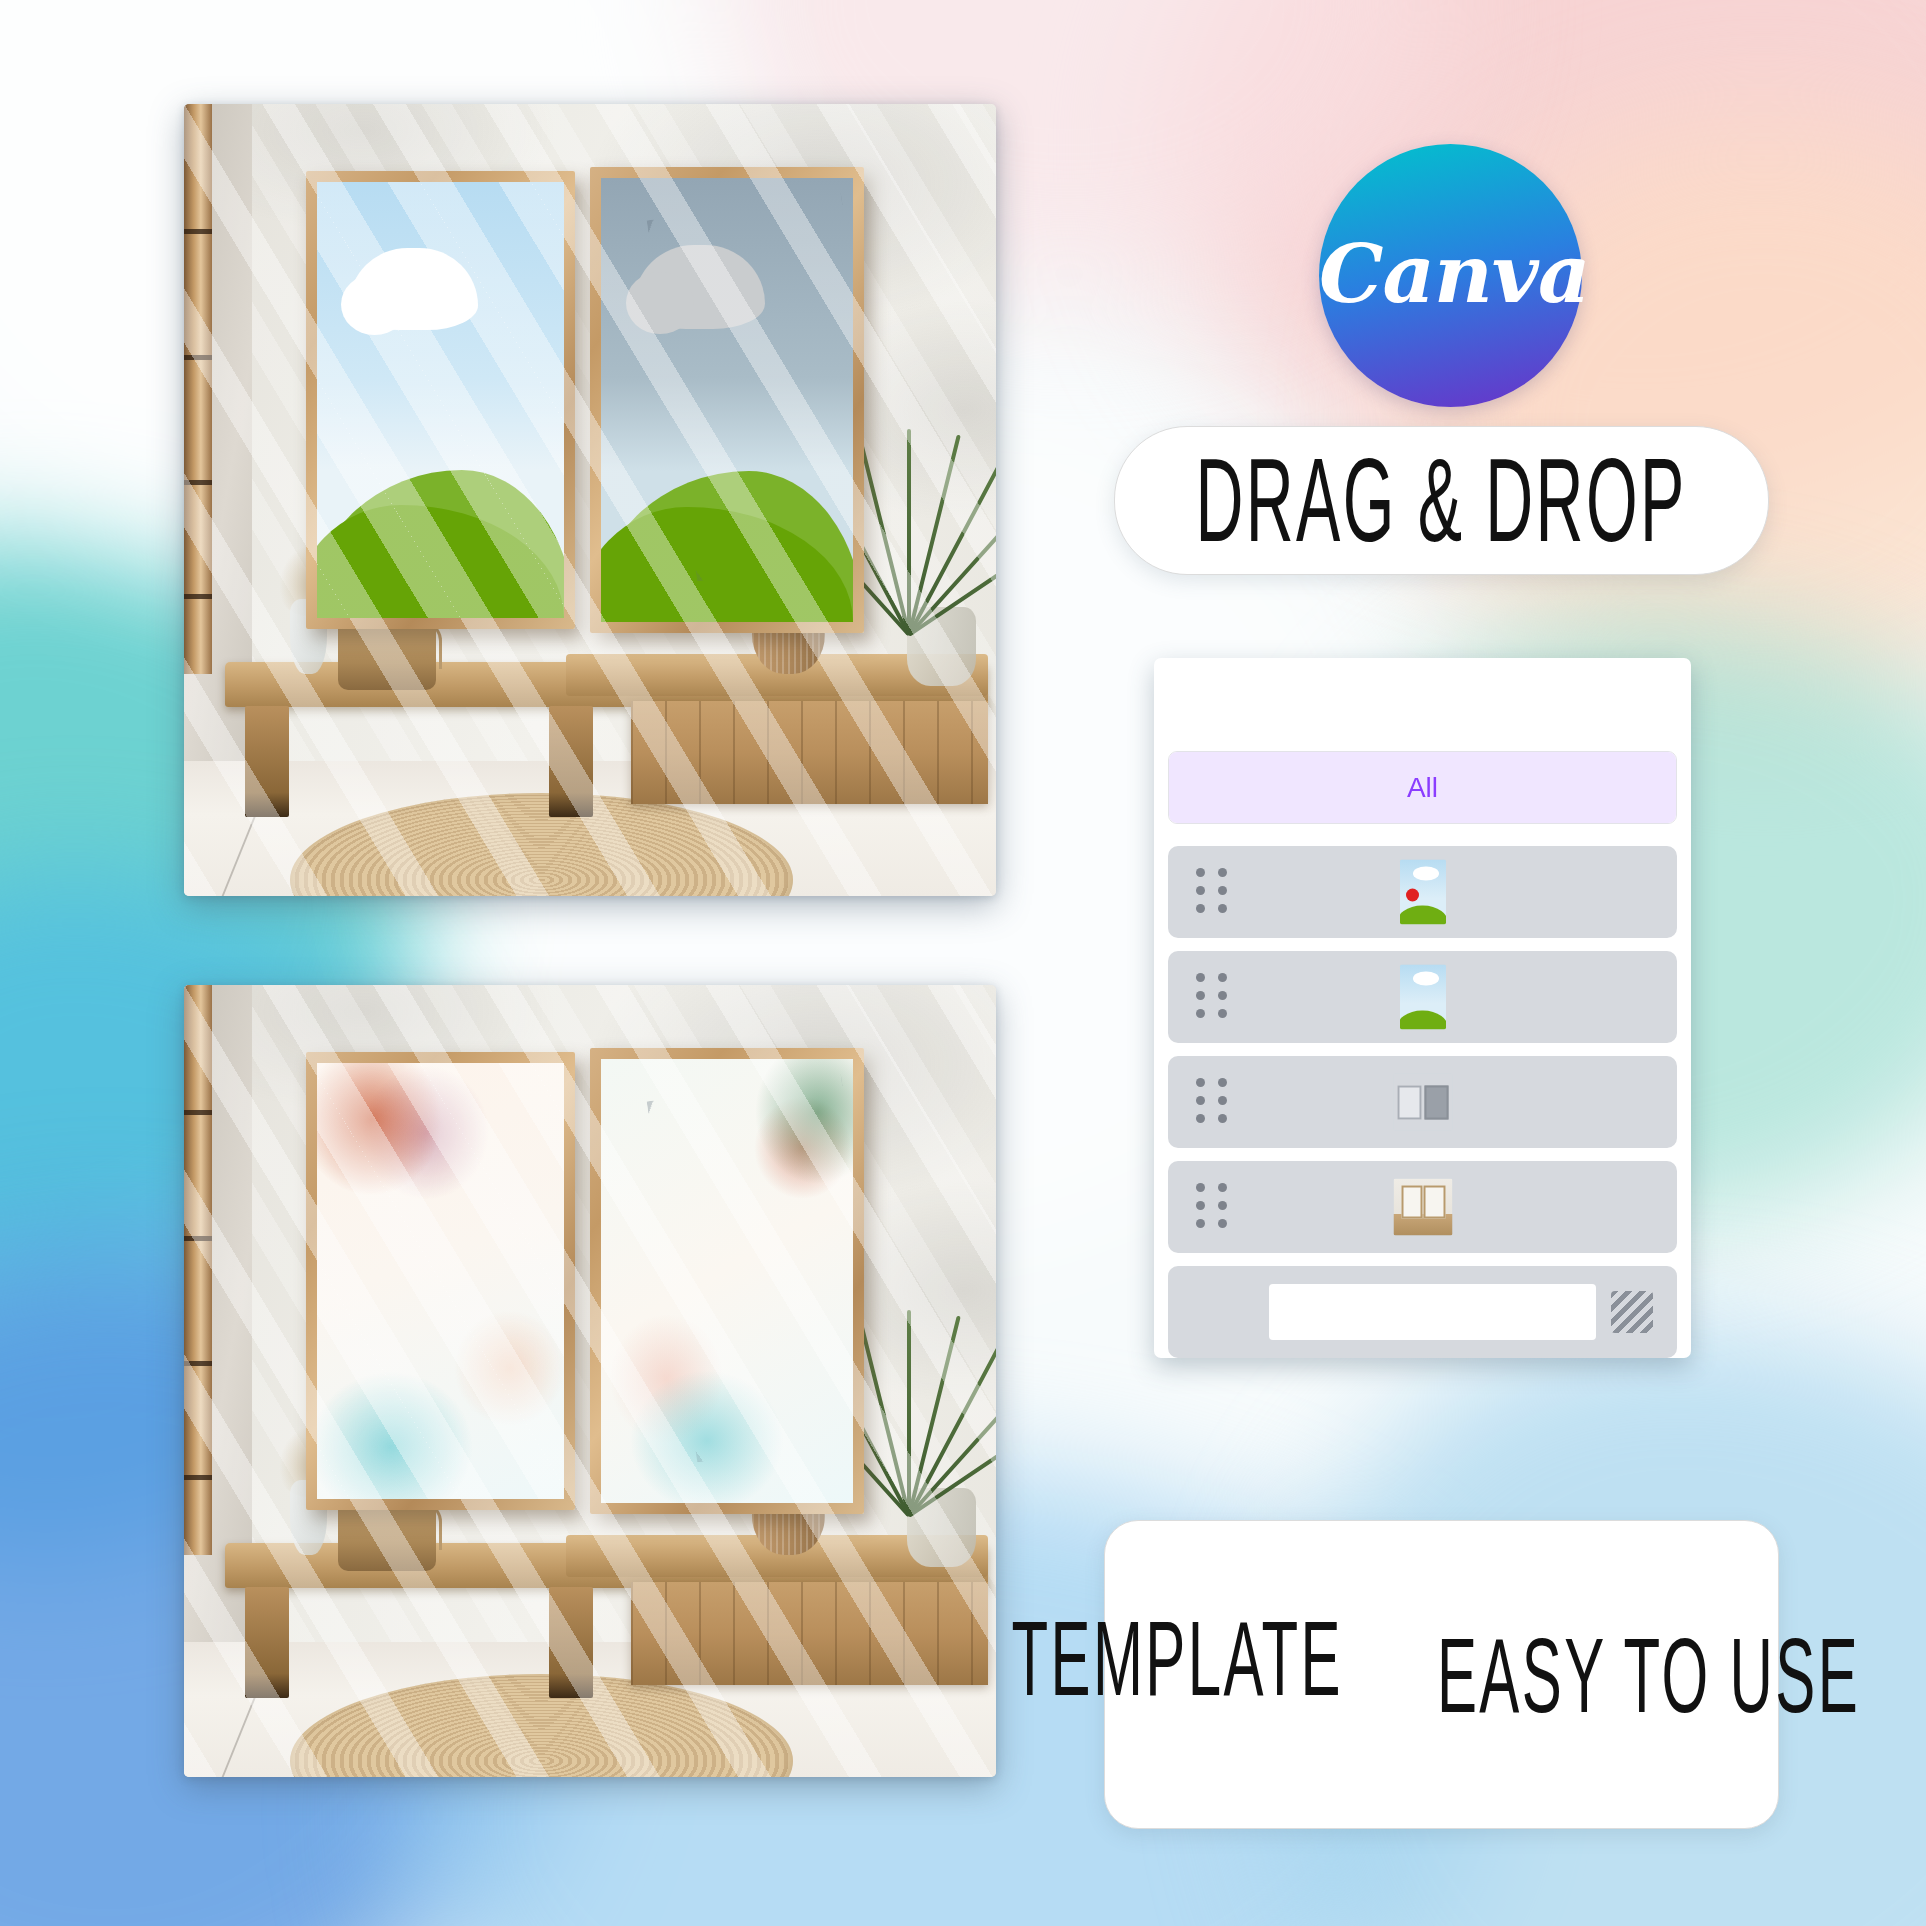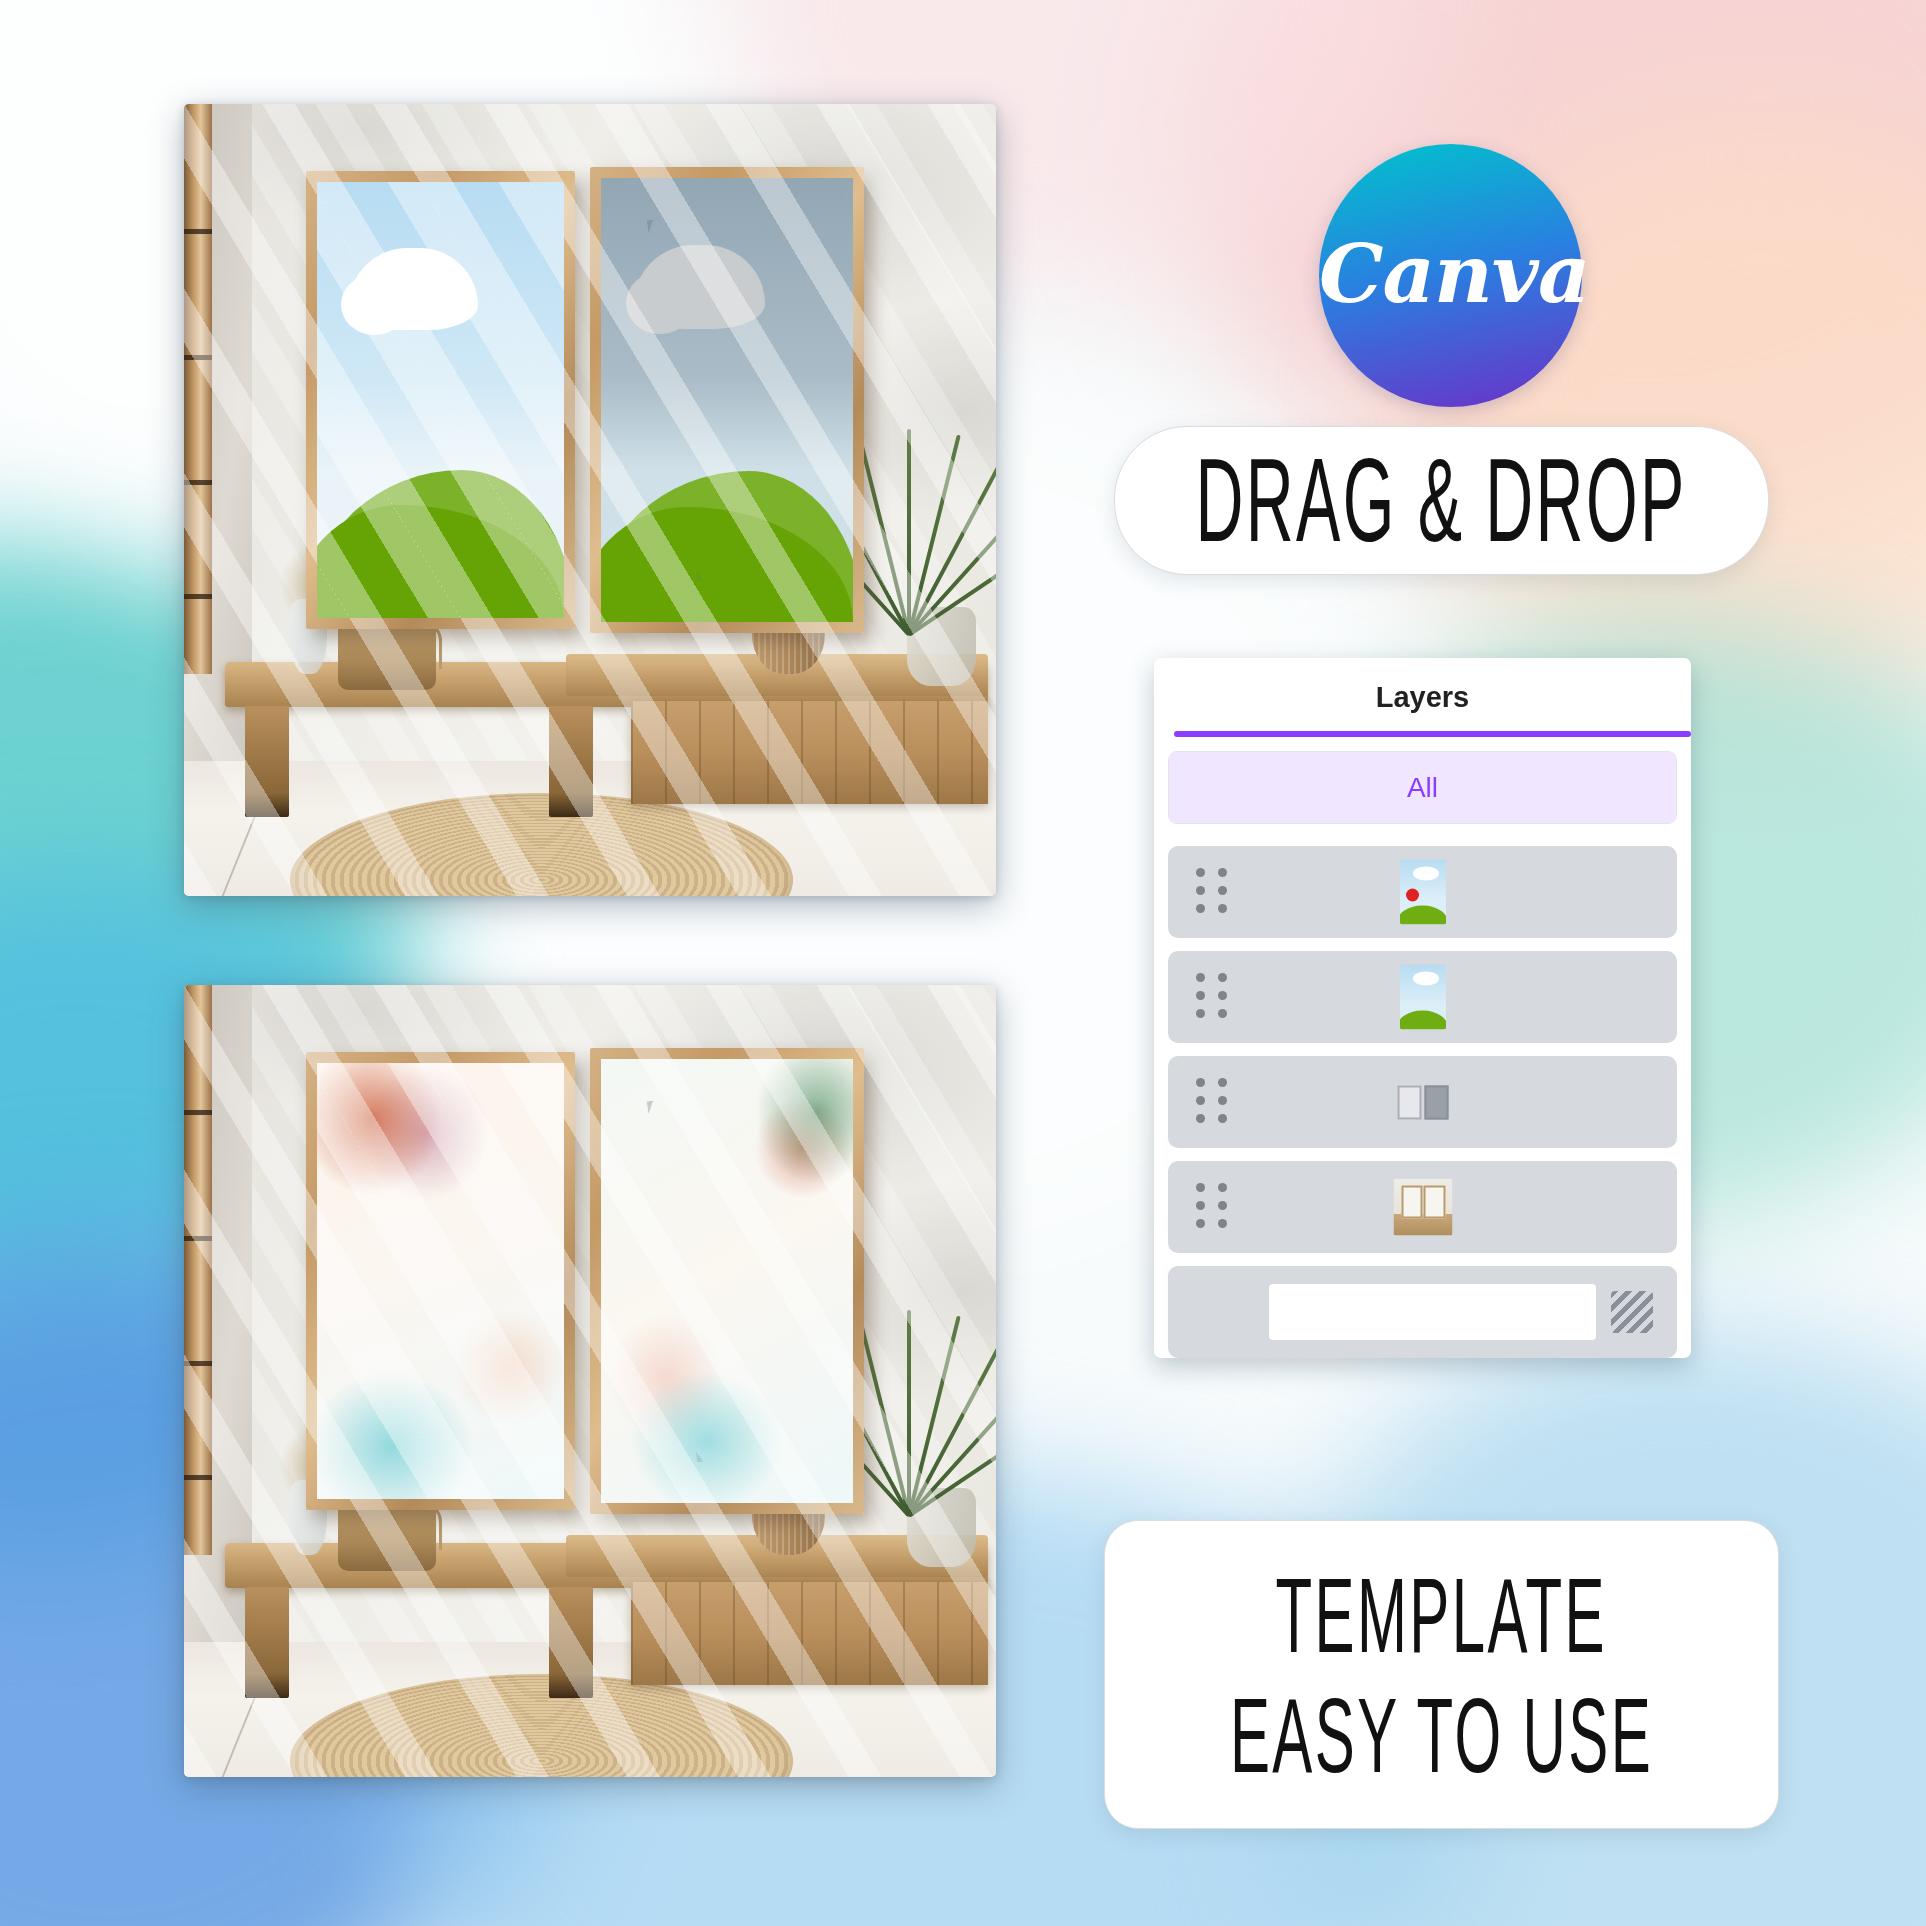--- a/index.html
+++ b/index.html
@@ -219,21 +219,21 @@
     transform:translateY(-2px);
   }
 
   
   .pill{
     position:absolute;background:#fff;border:1px solid #dcdcdc;
     display:flex;align-items:center;justify-content:center;
     box-shadow:0 6px 20px rgba(90,110,130,.16);
   }
   #banner-drag{left:1114px;top:426px;width:653px;height:147px;border-radius:73px;}
-  #banner-template{left:1104px;top:1520px;width:673px;height:307px;border-radius:34px;flex-direction:column;}
+  #banner-template{left:1104px;top:1520px;width:673px;height:307px;border-radius:34px;flex-direction:row;}
 
   .display-text{
     font-family:"Liberation Sans Narrow","Liberation Sans", sans-serif;
     font-weight:300;color:#111;
     letter-spacing:3px;
     transform:scaleX(.80) scaleY(1.42);
     white-space:nowrap;
   }
   #drag-text{font-size:83px;}
   #tpl-line1{font-size:75px;margin-bottom:34px;}
@@ -442,23 +442,20 @@
   <span id="canva-wordmark">Canva</span>
 </div>
 
 <div class="pill" id="banner-drag">
   <span class="display-text" id="drag-text">DRAG &amp; DROP</span>
 </div>
 
 <div id="layers-panel">
 
   <div id="panel-tabs">
-    <div class="tab active">
-      <span>Layers</span>
-    </div>
   </div>
 
   <div id="segmented">
     <div class="seg on">
       <span>All</span>
     </div>
   </div>
 
   <div id="layer-list">
 

